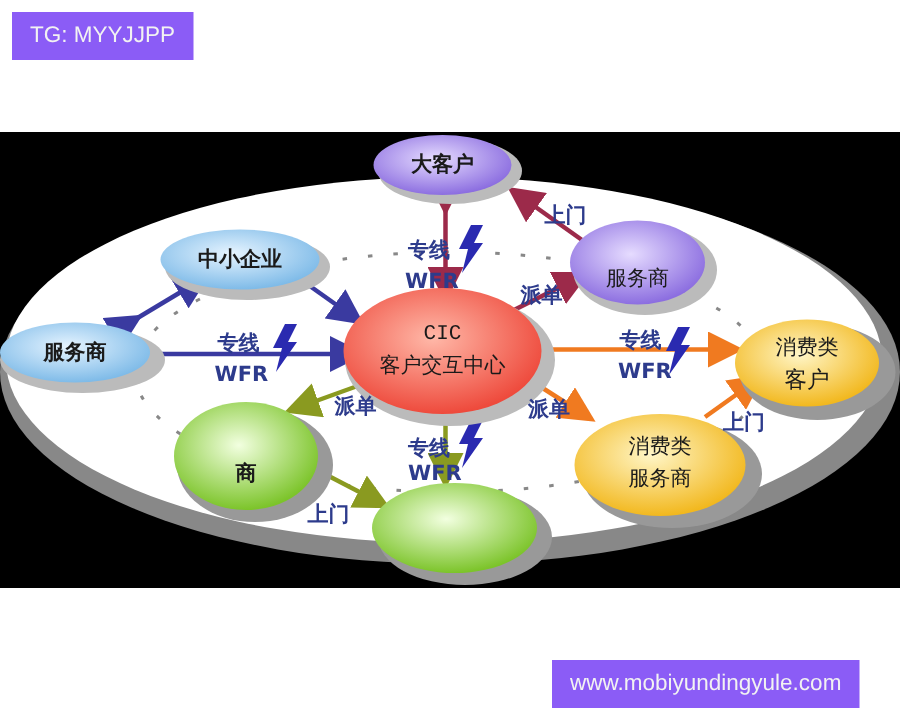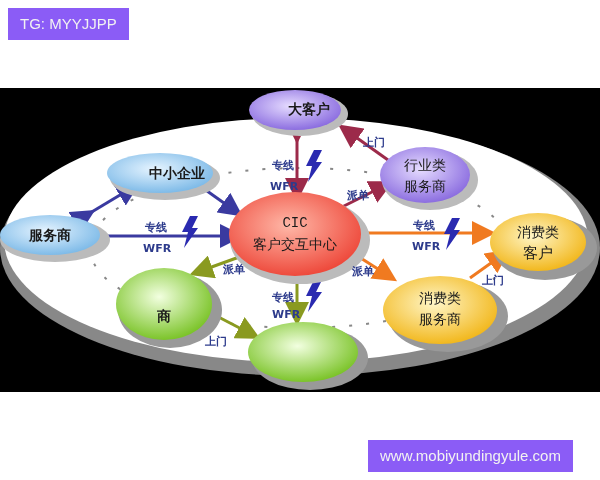--- a/index.html
+++ b/index.html
@@ -3,21 +3,21 @@
 <meta charset="utf-8">
 <style>
   html, body { margin:0; padding:0; }
   body { width:600px; height:480px; background:#ffffff; position:relative; overflow:hidden; font-family:"DejaVu Sans", sans-serif; }
   .badge { position:absolute; background:#8b5cf6; color:#f2f2f2; font-family:"Liberation Sans", sans-serif; font-size:15px; padding:0 12px; line-height:32px; }
   .badge.tl { left:8px; top:8px; }
   .badge.br { left:368px; top:440px; }
   .panel { position:absolute; left:0; top:88px; width:600px; height:304px; background:#000; overflow:hidden; }
   svg { position:absolute; left:0; top:0; }
   .node-label { position:absolute; font-weight:bold; color:#1a1a1a; text-align:center; font-size:14px; line-height:20px; white-space:nowrap; }
-  .edge-label { position:absolute; font-size:11px; font-weight:bold; color:#2d3b8c; white-space:nowrap; }
+  .edge-label { position:absolute; font-size:14px; font-weight:bold; color:#2d3b8c; white-space:nowrap; }
 </style>
 </head>
 <body>
 
 <div class="badge tl">TG: MYYJJPP</div>
 
 <div class="panel">
   <svg width="600" height="304" viewBox="0 0 600 304">
     <defs>
       <radialGradient id="gRed" cx="45%" cy="40%" r="60%">
@@ -104,25 +104,24 @@
     <ellipse cx="170" cy="222" rx="52" ry="38" fill="#999"></ellipse>
     <ellipse cx="164" cy="216" rx="48" ry="36" fill="url(#gGreen)"></ellipse>
 
     <ellipse cx="310" cy="270" rx="58" ry="32" fill="#999"></ellipse>
     <ellipse cx="303" cy="264" rx="55" ry="30" fill="url(#gGreen)"></ellipse>
   </svg>
 
   <div class="node-label" style="left:255px;top:125px;width:80px;font-weight:normal;font-family:Liberation Mono, monospace;">CIC</div>
   <div class="node-label" style="left:245px;top:146px;width:100px;font-weight:normal;">客户交互中心</div>
 
-  <div class="node-label" style="left:269px;top:12px;width:80px;font-family:Liberation Mono, monospace;">大客户</div>
-  <div class="node-label" style="left:115px;top:75px;width:90px;text-align:right;">中小企业</div>
+  <div class="node-label" style="left:255px;top:12px;width:80px;">大客户</div>
+  <div class="node-label" style="left:115px;top:75px;width:90px;">中小企业</div>
   <div class="node-label" style="left:10px;top:137px;width:80px;">服务商</div>
 
-  <div class="node-label" style="left:385px;top:67px;width:80px;font-weight:normal;">行业类</div>
   <div class="node-label" style="left:385px;top:88px;width:80px;font-weight:normal;">服务商</div>
 
   <div class="node-label" style="left:498px;top:134px;width:80px;font-weight:normal;">消费类</div>
   <div class="node-label" style="left:498px;top:155px;width:80px;font-weight:normal;font-size:15px;">客户</div>
 
   <div class="node-label" style="left:400px;top:200px;width:80px;font-weight:normal;">消费类</div>
   <div class="node-label" style="left:400px;top:221px;width:80px;font-weight:normal;">服务商</div>
 
   <div class="node-label" style="left:119px;top:218px;width:90px;">商</div>
 

